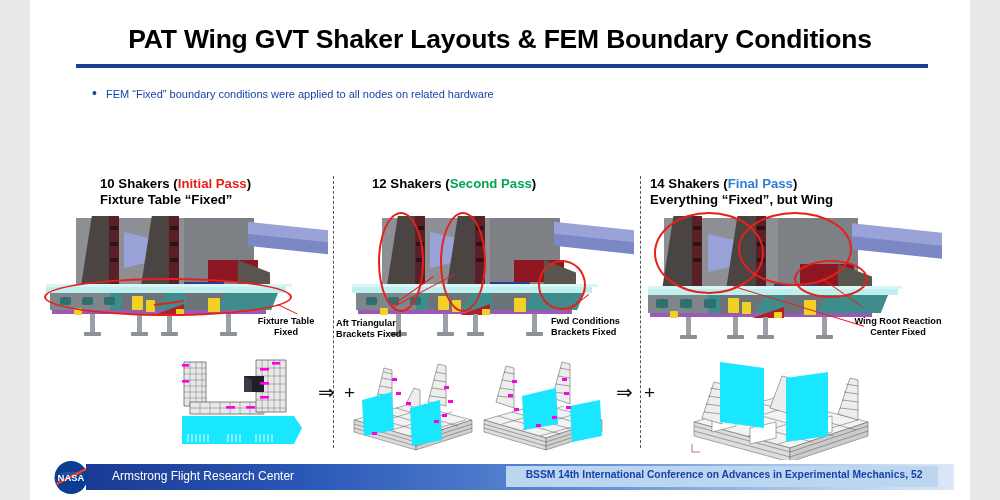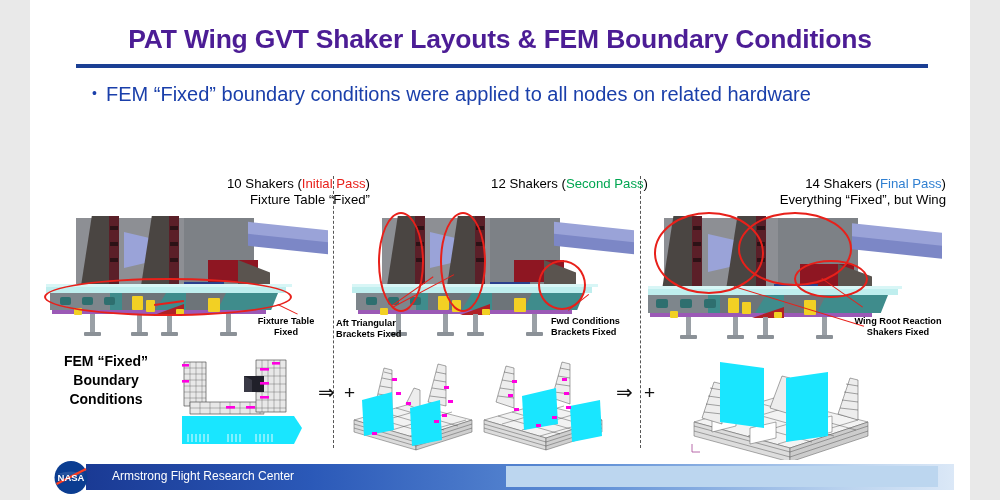--- a/index.html
+++ b/index.html
@@ -11,40 +11,40 @@
   }
   .slide{position:absolute;left:0;top:0;width:1000px;height:500px;background:#fff;}
   .side-band{position:absolute;top:0;width:30px;height:500px;background:#e9e9e9;}
   .side-band.left{left:0;}
   .side-band.right{right:0;}
 
   
   .title{
     position:absolute;left:60px;top:24px;width:880px;
     text-align:center;
-    font-size:26.5px;font-weight:700;color:#4c1d95;
+    font-size:26.5px;font-weight:700;color:#000000;
     letter-spacing:-0.2px;white-space:nowrap;
   }
   .title-rule{
     position:absolute;left:76px;top:64px;width:852px;height:4px;
     background:#1b3f94;
   }
 
   
   .bullets{position:absolute;left:90px;top:86px;width:820px;color:#1a3faa;}
-  .b1{font-size:20px;position:relative;padding-left:16px;margin-bottom:5px;line-height:16px;}
+  .b1{font-size:11px;position:relative;padding-left:16px;margin-bottom:5px;line-height:16px;}
   .b1:before{content:"\2022";position:absolute;left:2px;top:-1px;font-size:14px;}
   .b2{font-size:11.3px;position:relative;padding-left:40px;margin-bottom:4.5px;line-height:14px;}
   .b2:before{content:"\2022";position:absolute;left:26px;top:-1px;font-size:10px;}
   .red{color:#e8201a;}
   .green{color:#00a651;}
   .blue2{color:#2f7fd1;}
 
   
-  .colhead{position:absolute;text-align:right;font-size:13.2px;font-weight:400;color:#000;line-height:15.5px;}
+  .colhead{position:absolute;text-align:left;font-size:13.2px;font-weight:700;color:#000;line-height:15.5px;}
   .colhead .l2{display:block;}
 
   
   .vsep{position:absolute;top:176px;width:0;height:272px;border-left:1.6px dashed #555;}
 
   
   .cad{position:absolute;overflow:hidden;}
   .cadinner{position:absolute;left:0;top:0;width:100%;height:100%;}
   .plate-gray{position:absolute;background:#8d8f94;}
   .plate-dark{position:absolute;background:#6f7278;}
@@ -306,28 +306,23 @@
       <div class="foot" style="left:168px;top:123px;width:17px;height:4px;"></div>
       <div class="ellipse" style="left:6px;top:0px;width:106px;height:78px;"></div>
       <div class="ellipse" style="left:90px;top:0px;width:110px;height:70px;"></div>
       <div class="ellipse" style="left:146px;top:48px;width:70px;height:34px;"></div>
       <div class="leader" style="left:86px;top:74px;width:136px;transform:rotate(17deg);"></div>
       <div class="leader" style="left:174px;top:66px;width:50px;transform:rotate(35deg);"></div>
     </div>
   </div>
   <div class="anno" style="left:843px;top:316px;width:110px;">
     <span>Wing Root Reaction</span><br>
-    <span>Shakers Fixed</span>
-  </div>
-
-  <div class="femlabel">
-    <span>FEM “Fixed”</span><br>
-    <span>Boundary</span><br>
-    <span>Conditions</span>
-  </div>
+    <span>Center Fixed</span>
+  </div>
+
 
   <div class="mesh" style="left:182px;top:358px;width:150px;height:96px;">
     <svg width="150" height="96" viewBox="0 0 150 96">
       <g stroke="#555" stroke-width="0.4" fill="#e8e8e8">
 
         <g>
           <rect x="2" y="4" width="22" height="44"></rect>
           <path d="M2 4 h22 M2 10 h22 M2 16 h22 M2 22 h22 M2 28 h22 M2 34 h22 M2 40 h22 M2 48 h22
                    M2 4 v44 M8 4 v44 M14 4 v44 M20 4 v44 M24 4 v44" fill="none"></path>
         </g>
@@ -469,20 +464,21 @@
       <g stroke="#b05aa0" stroke-width="0.9" fill="none">
         <path d="M14,96 v-8"></path>
         <path d="M14,96 h8"></path>
       </g>
     </svg>
   </div>
 
   <div class="footer-bar"></div>
   <div class="footer-text">Armstrong Flight Research Center</div>
   <div class="conf-pill"></div>
+  <div class="conf-text">BSSM 14th International Conference on Advances in Experimental Mechanics, 52</div>
 
   <svg class="nasa-logo" viewBox="0 0 62 35">
     <circle cx="21" cy="17.5" r="16.5" fill="#0b3d91"></circle>
     <path d="M7 14 q14 -5 28 0 q-14 3 -28 0 z" fill="#ffffff" opacity="0.12"></path>
     <path d="M6.5 24 L36 9" stroke="#fc3d21" stroke-width="2.4" fill="none"></path>
     <text x="21" y="21" font-family="Liberation Sans, sans-serif" font-size="9.5" font-weight="700" fill="#ffffff" text-anchor="middle">NASA</text>
   </svg>
 
 </div>
 

